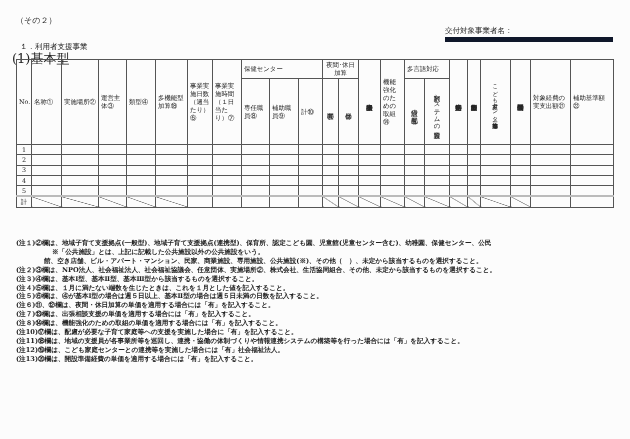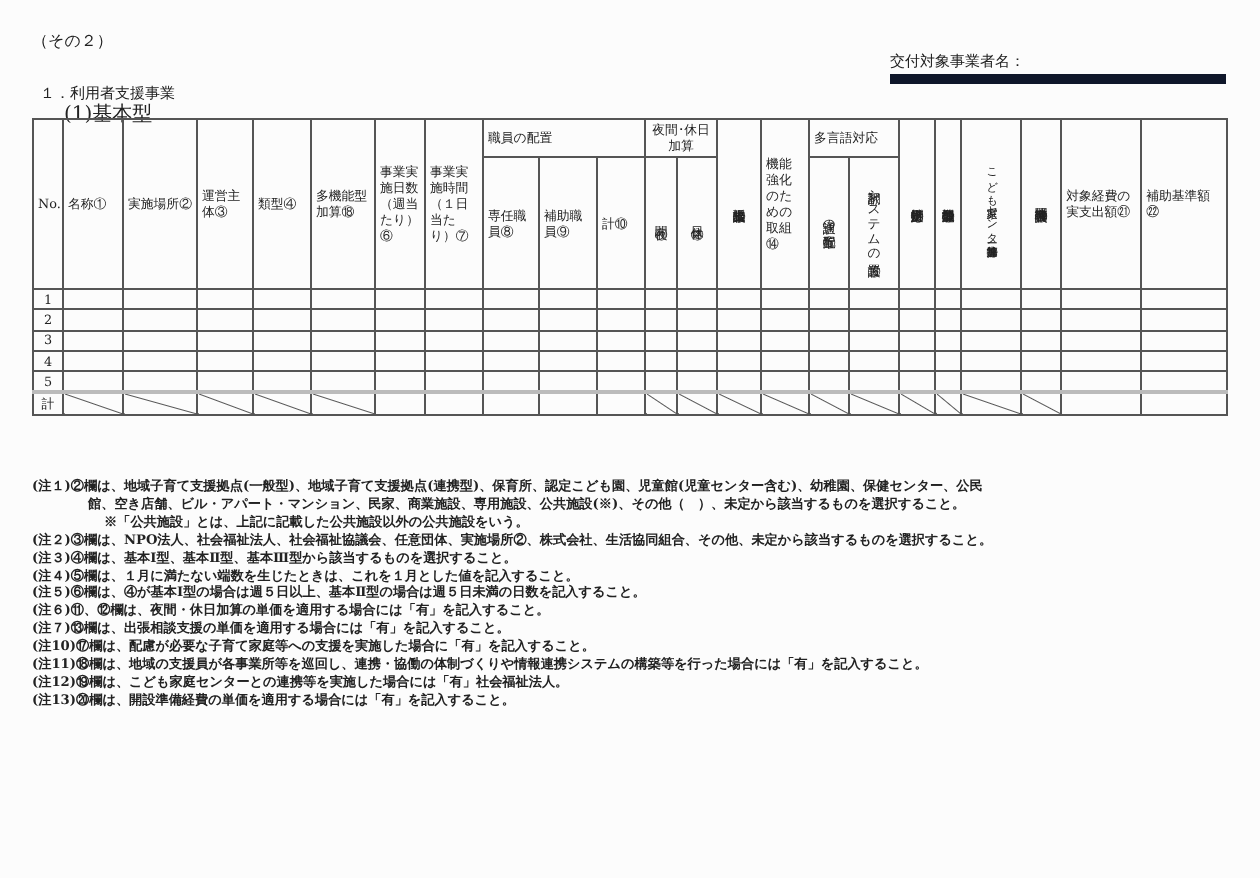--- a/index.html
+++ b/index.html
@@ -2,21 +2,21 @@
 <html><head>
 <meta charset="utf-8">
 <style>
   html, body { margin:0; padding:0; background:#fcfcfc; }
   body { width:630px; height:439px; position:relative; overflow:hidden;
          font-family:"DejaVu Serif","Liberation Serif",serif; color:#222; }
   .abs { position:absolute; }
   .sono { left:16px; top:15px; font-size:8px; }
   .grantee { left:445px; top:26px; font-size:7.5px; width:168px; border-bottom:5px solid #0f172a; padding-bottom:1px; }
   .sec-title { left:20px; top:42px; font-size:7.5px; }
-  .sub-title { left:32px; top:50px; font-size:10px; }
+  .sub-title { left:12px; top:50px; font-size:13px; }
   table.main { position:absolute; left:16px; top:59px; border-collapse:collapse; table-layout:fixed; width:597px; }
   table.main td, table.main th { border:1px solid #555; padding:0; font-weight:normal; font-size:6.4px; line-height:8px; vertical-align:middle; text-align:left; overflow:hidden; }
   table.main th { padding:1px 2px; }
   .vt { writing-mode:vertical-rl; text-orientation:upright; letter-spacing:0px; margin:0 auto; line-height:8px; }
   .center { text-align:center !important; }
   tr.datarow td { height:9.3px; }
   td.rownum { text-align:center !important; font-size:6.5px; }
   td.diag { background:linear-gradient(to top right, transparent calc(50% - 0.5px), #555 50%, transparent calc(50% + 0.5px)); }
   .notes { left:16px; top:239px; font-size:6.6px; line-height:8.9px; width:610px; }
   .note { white-space:nowrap;font-weight:bold; }
@@ -60,21 +60,21 @@
   <tbody>
       <tr style="height:17px">
     <th rowspan="2"><span>No.</span></th>
     <th rowspan="2">名称①</th>
     <th rowspan="2">実施場所②</th>
     <th rowspan="2">運営主体③</th>
     <th rowspan="2">類型④</th>
     <th rowspan="2">多機能型加算⑱</th>
     <th rowspan="2">事業実施日数（週当たり）⑥</th>
     <th rowspan="2">事業実施時間（１日当たり）⑦</th>
-    <th colspan="3">職員の配置</th>
+    <th colspan="3">保健センター</th>
     <th colspan="2" class="center">夜間･休日加算</th>
     <th rowspan="2" class="center">
           <div class="vt">出張相談支援⑬</div>
         </th>
     <th rowspan="2">機能強化のための取組⑭</th>
     <th colspan="2">多言語対応</th>
     <th rowspan="2" class="center">
           <div class="vt">特別支援対応⑰</div>
         </th>
     <th rowspan="2" class="center">
@@ -254,25 +254,26 @@
     <td class="diag"></td>
     <td class="diag"></td>
     <td></td>
         <td></td>
   </tr>
 </tbody>
   </table>
 
 <div class="abs notes">
   <div class="note">(注１)②欄は、地域子育て支援拠点(一般型)、地域子育て支援拠点(連携型)、保育所、認定こども園、児童館(児童センター含む)、幼稚園、保健センター、公民</div>
+  <div class="note indent2">※「公共施設」とは、上記に記載した公共施設以外の公共施設をいう。</div>
   <div class="note indent">館、空き店舗、ビル・アパート・マンション、民家、商業施設、専用施設、公共施設(※)、その他（　）、未定から該当するものを選択すること。</div>
-  <div class="note indent2">※「公共施設」とは、上記に記載した公共施設以外の公共施設をいう。</div>
   <div class="note">(注２)③欄は、NPO法人、社会福祉法人、社会福祉協議会、任意団体、実施場所②、株式会社、生活協同組合、その他、未定から該当するものを選択すること。</div>
   <div class="note">(注３)④欄は、基本Ⅰ型、基本Ⅱ型、基本Ⅲ型から該当するものを選択すること。</div>
   <div class="note">(注４)⑤欄は、１月に満たない端数を生じたときは、これを１月とした値を記入すること。</div>
   <div class="note">(注５)⑥欄は、④が基本Ⅰ型の場合は週５日以上、基本Ⅱ型の場合は週５日未満の日数を記入すること。</div>
   <div class="note">(注６)⑪、⑫欄は、夜間・休日加算の単価を適用する場合には「有」を記入すること。</div>
   <div class="note">(注７)⑬欄は、出張相談支援の単価を適用する場合には「有」を記入すること。</div>
+  <div class="note">(注８)⑭欄は、機能強化のための取組の単価を適用する場合には「有」を記入すること。</div>
   <div class="note">(注10)⑰欄は、配慮が必要な子育て家庭等への支援を実施した場合に「有」を記入すること。</div>
   <div class="note">(注11)⑱欄は、地域の支援員が各事業所等を巡回し、連携・協働の体制づくりや情報連携システムの構築等を行った場合には「有」を記入すること。</div>
   <div class="note">(注12)⑲欄は、こども家庭センターとの連携等を実施した場合には「有」社会福祉法人。</div>
   <div class="note">(注13)⑳欄は、開設準備経費の単価を適用する場合には「有」を記入すること。</div>
 </div>
 
 </body></html>

